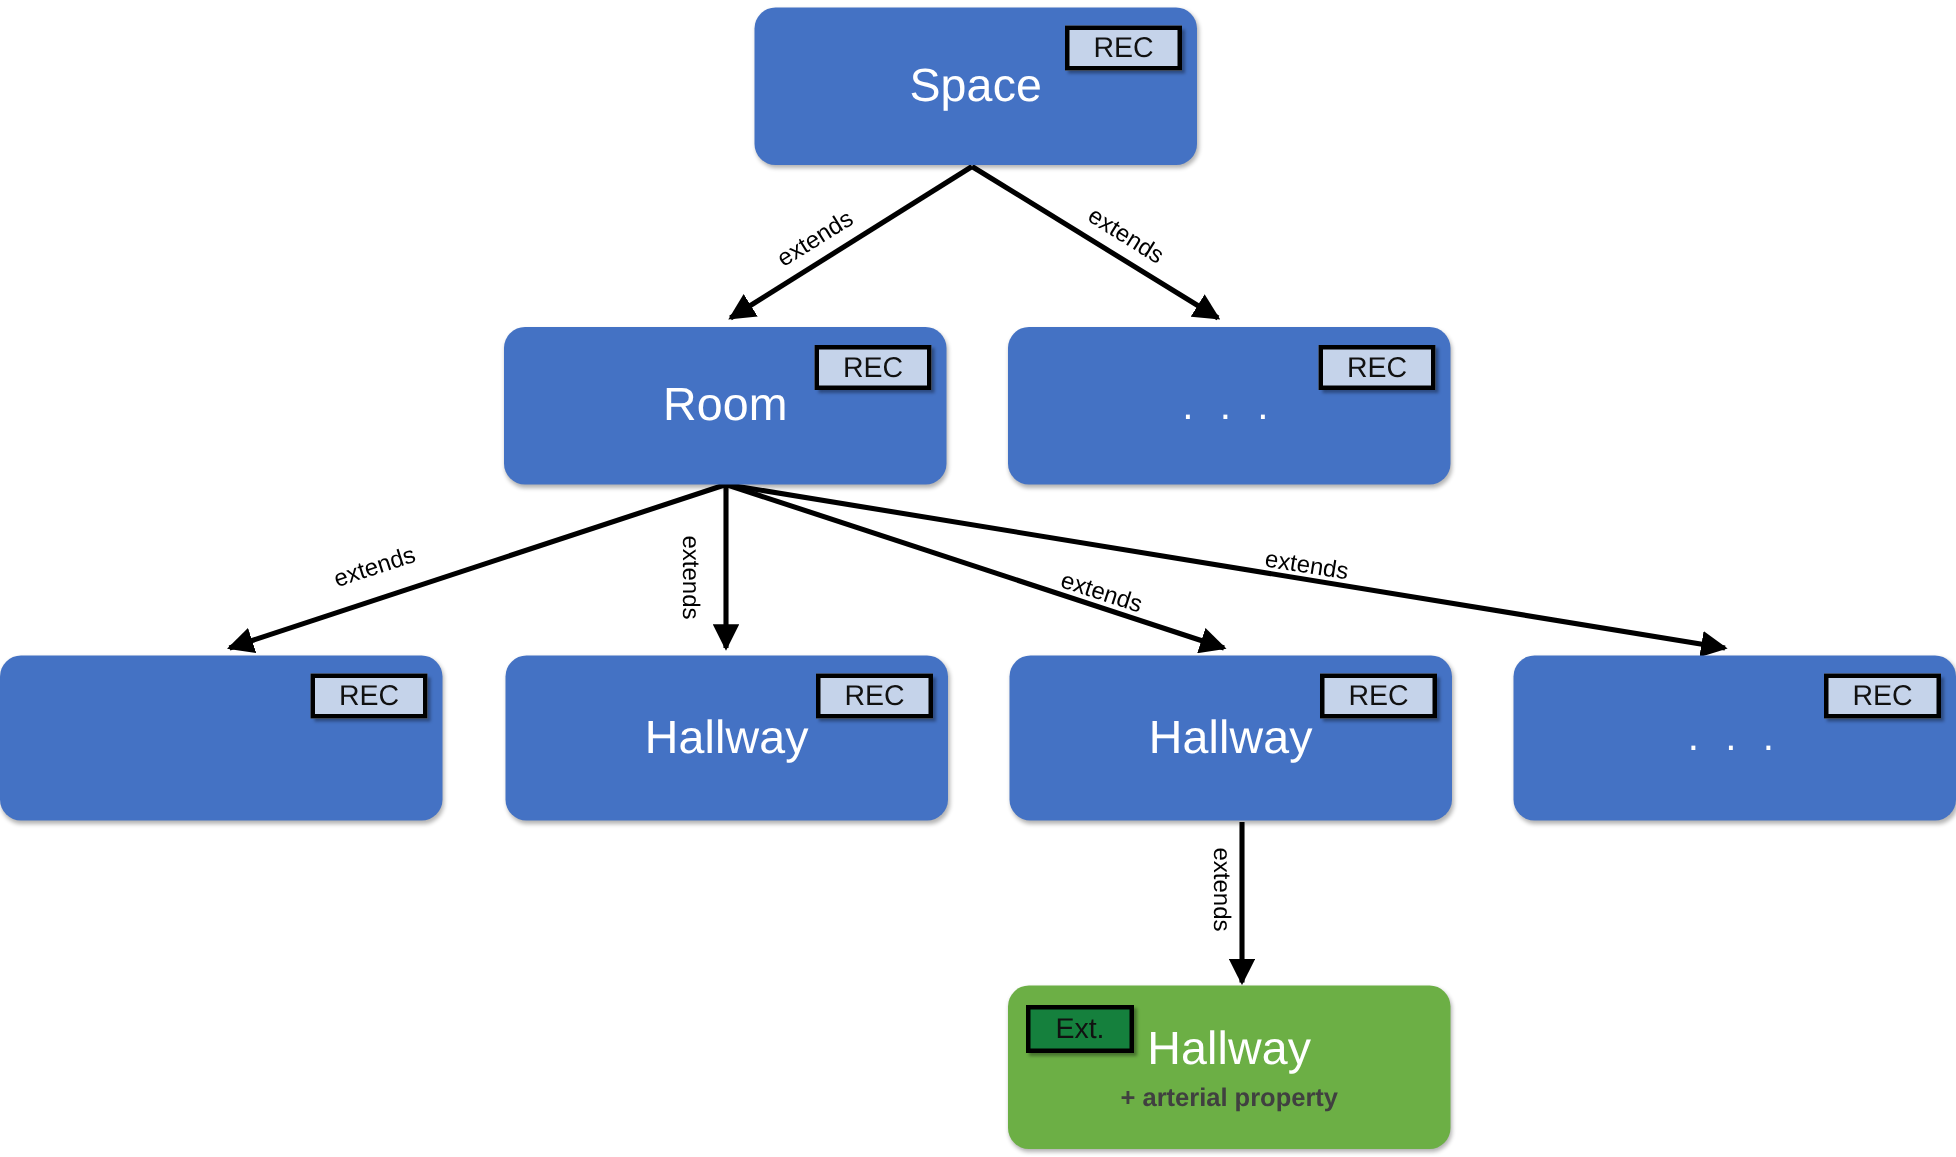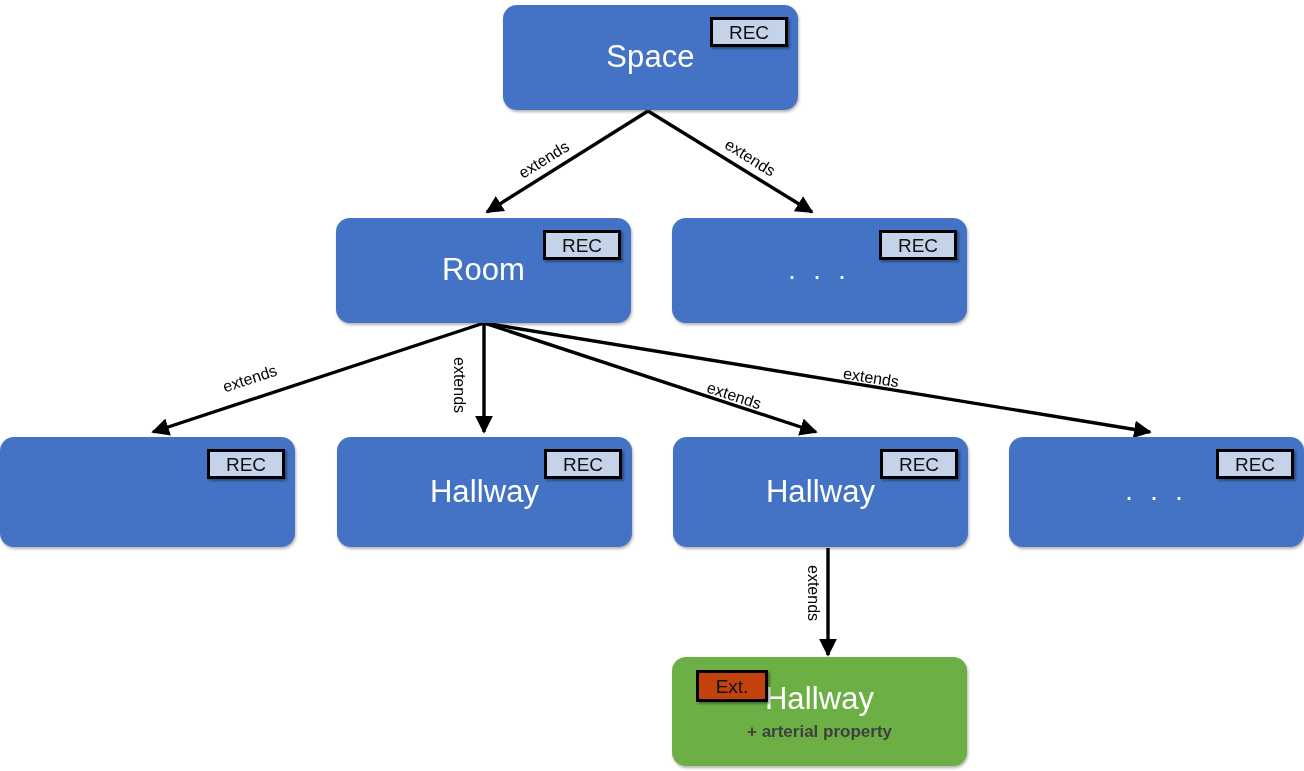--- a/index.html
+++ b/index.html
@@ -79,25 +79,25 @@
     box-shadow: 2px 2px 2px rgba(0,0,0,0.35);
   }
   .badge.rec-badge {
     background: #C5D3EA;
     width: 78px;
     height: 30px;
     top: 12px;
     right: 10px;
   }
   .badge.ext-badge {
-    background: #c2410c;
+    background: #15803d;
     width: 72px;
     height: 32px;
     top: 13px;
-    left: 24px;
+    left: 12px;
   }
 
   
   .edge-label {
     position: absolute;
     font-size: 16px;
     color: #000000;
     white-space: nowrap;
     transform-origin: 50% 50%;
     line-height: 1;

